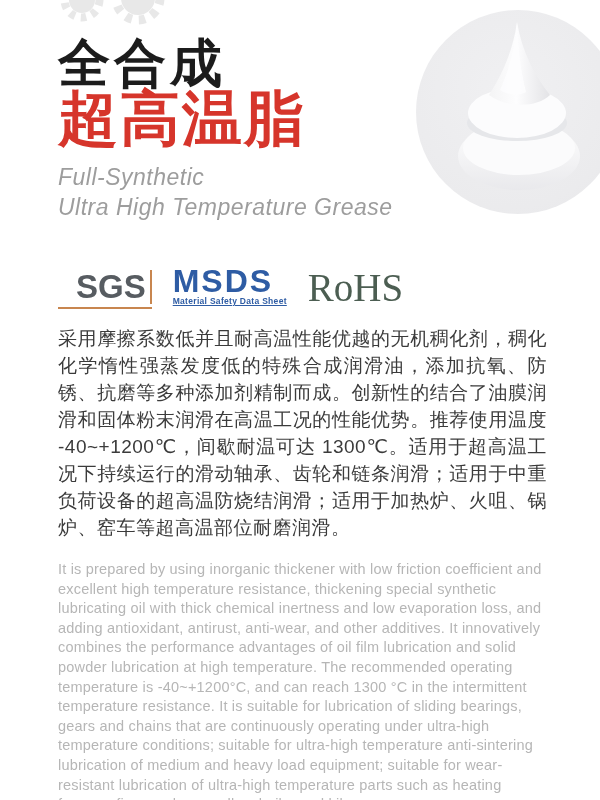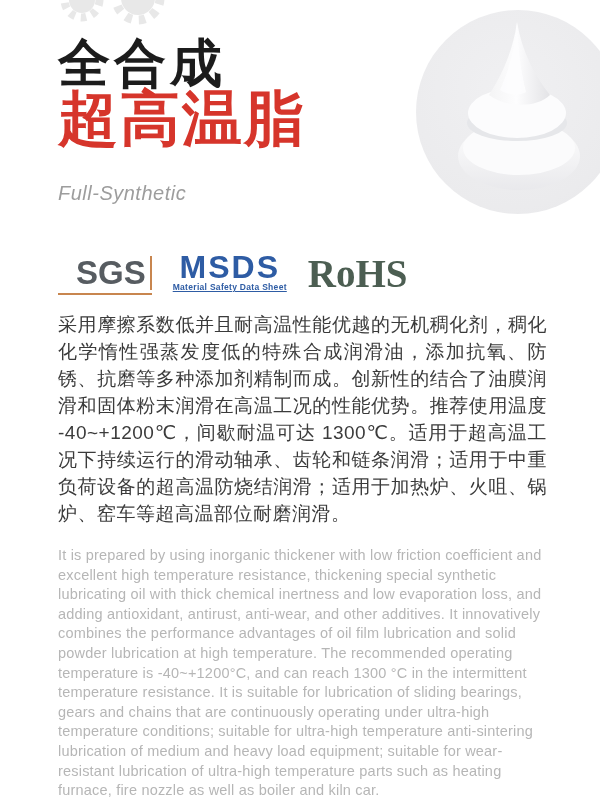--- a/index.html
+++ b/index.html
@@ -40,23 +40,23 @@
     font-weight: 600; letter-spacing: 4px;
     color: #1c1c1c;
   }
   .title-red {
     font-size: 60px; line-height: 53px;
     font-weight: 900; letter-spacing: 2px;
     color: #d6352b;
   }
 
   .subtitle {
-    margin-top: 33px;
+    margin-top: 17px;
     font-style: italic;
-    font-size: 20px; line-height: 30px;
+    font-size: 23px; line-height: 30px;
     letter-spacing: 0.5px;
     color: #9d9d9d;
   }
 
   
   .certs {
     margin-top: 40px;
     display: flex;
     align-items: flex-end;
     gap: 21px;
@@ -72,33 +72,32 @@
     font-weight: bold; letter-spacing: 0px;
     color: #575c61;
     border-right: 2px solid #c8864f;
     padding-right: 4px;
   }
   .cert-msds { text-align: left; padding-bottom: 2px; }
   .cert-msds .msds-label {
     font-size: 32px; line-height: 30px;
     font-weight: 800; letter-spacing: 2px;
     color: #2e5ca4;
-    text-align: center;
   }
   .cert-msds .msds-tagline {
     font-size: 8.5px; line-height: 11px;
     font-weight: 700; letter-spacing: 0.3px;
     color: #2e5ca4;
     white-space: nowrap;
     text-decoration: underline;
   }
   .cert-rohs {
     font-family: "Liberation Serif", "DejaVu Serif", serif;
     font-size: 39px; line-height: 40px;
-    font-weight: 700;
+    font-weight: 400;
     color: #4c5e52;
     padding-bottom: 1px;
   }
 
   .desc-zh {
     margin-top: 16px;
     width: 489px;
     font-size: 19px; line-height: 27px;
     font-weight: 500;
     letter-spacing: 0.5px;
@@ -154,20 +153,21 @@
     </svg>
   </div>
 
   <div class="content">
 
     <div class="title-black">全合成</div>
     <div class="title-red">超高温脂</div>
 
     <div class="subtitle">
       <div>Full-Synthetic</div>
+      <div>Ultra High Temperature Grease</div>
     </div>
 
     <div class="certs">
       <div class="cert-sgs">
         <span class="sgs-text">SGS</span>
       </div>
       <div class="cert-msds">
         <div class="msds-label">MSDS</div>
         <div class="msds-tagline">Material Safety Data Sheet</div>
       </div>

